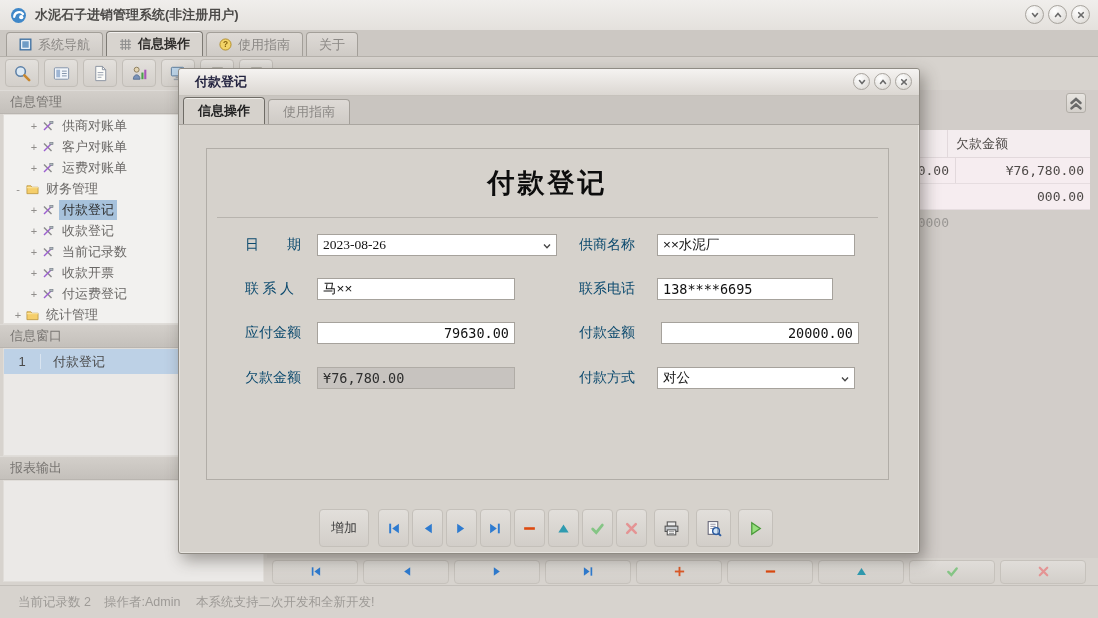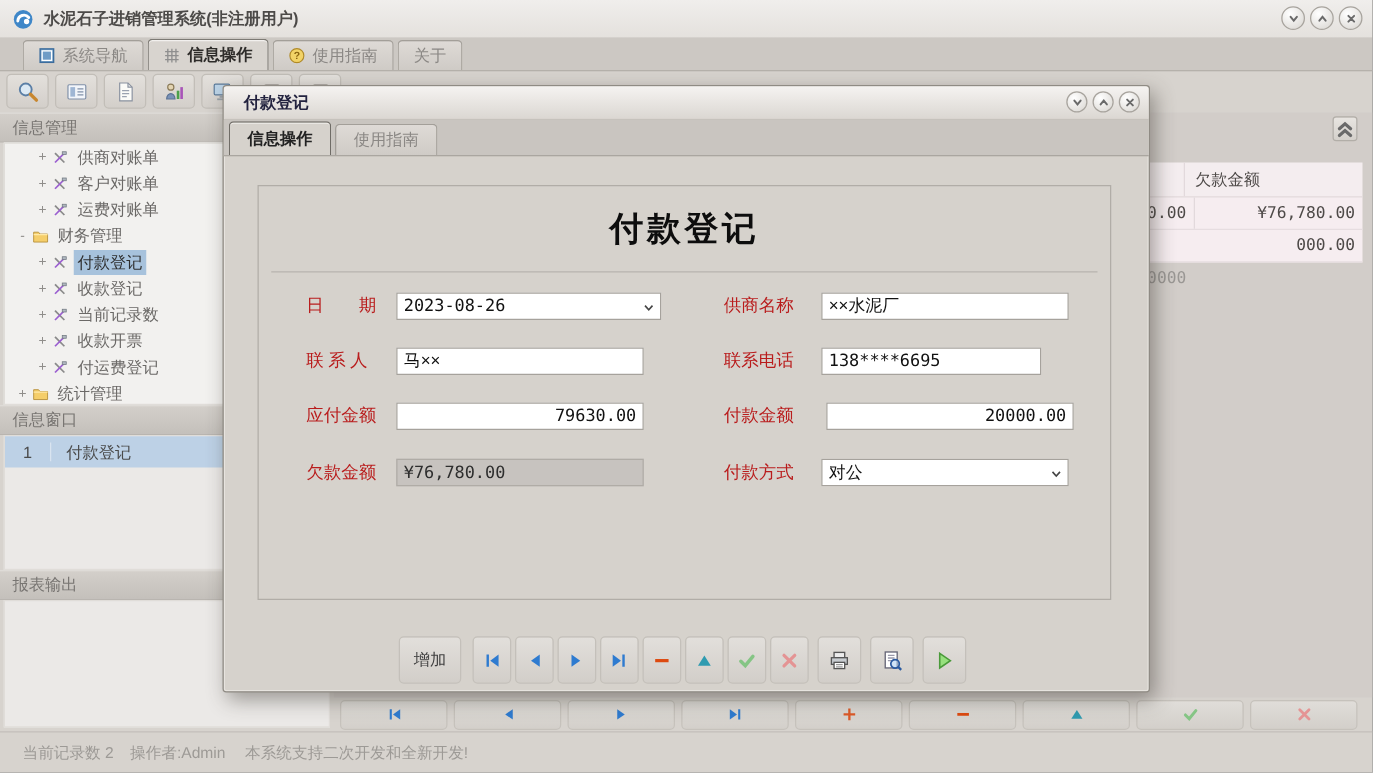--- a/index.html
+++ b/index.html
@@ -10,21 +10,21 @@
     background:linear-gradient(#f0eeec,#e4e1dd);display:flex;align-items:center;}
   .appicon{width:17px;height:17px;margin-left:10px;display:inline-flex;}
   .apptitle{margin-left:8px;font-size:13px;font-weight:bold;color:#4c4a48;}
   .winctrls{position:absolute;right:8px;top:5px;display:flex;gap:4px;}
   .circlebtn{width:19px;height:19px;border-radius:50%;border:1px solid #a8a49e;
     background:radial-gradient(circle at 35% 30%,#ffffff,#d8d5d0);
     display:flex;align-items:center;justify-content:center;padding:0;cursor:default;}
   .circlebtn svg{width:10px;height:10px;}
   
   .maintabs{position:absolute;left:0;top:30px;right:0;height:26px;
-    background:#ccc8c3;display:flex;align-items:flex-end;padding-left:18px;
+    background:#ccc8c3;display:flex;align-items:flex-end;padding-left:6px;
     border-bottom:1px solid #b5b1ab;}
   .mtab{height:23px;display:flex;align-items:center;gap:6px;padding:0 12px;
     border:1px solid #a39f99;border-bottom:none;border-radius:4px 4px 0 0;
     background:linear-gradient(#dedad6,#cfcbc6);margin-right:3px;
     font-size:13px;color:#8b8885;}
   .mtab.active{background:#d8d4cf;color:#2e2c2a;font-weight:bold;
     border-color:#7d7a74;box-shadow:inset 0 1px 0 #f2f0ee;height:24px;}
   .mtab .ticon{display:inline-flex;width:13px;height:13px;}
   
   .toolbar{position:absolute;left:0;top:56px;right:0;height:34px;display:flex;
@@ -98,21 +98,21 @@
     background:linear-gradient(#dedad6,#cfcbc6);margin-right:3px;}
   .dtab.active{background:#d6d2cc;color:#222;font-weight:bold;border-color:#6f6c66;
     height:26px;box-shadow:inset 0 1px 0 #f0eeea;}
   .dbody{position:relative;height:428px;}
   .fpanel{position:absolute;left:27px;top:23px;width:683px;height:332px;
     border:1px solid #b1ada7;box-sizing:border-box;}
   .fheading{margin-top:16px;text-align:center;font-family:"DejaVu Serif","Liberation Serif",serif;
     font-size:27px;font-weight:bold;color:#0d0d0d;letter-spacing:3px;}
   .fdivider{position:absolute;left:10px;right:10px;top:68px;border-top:1px solid #b8b4ae;}
   .frow{position:absolute;height:22px;}
-  .flabel{position:absolute;font-size:14px;color:#b91c1c;white-space:pre;top:2px;
+  .flabel{position:absolute;font-size:14px;color:#0c4a6e;white-space:pre;top:2px;
     font-family:"Liberation Serif","DejaVu Serif",serif;}
   .ffield{position:absolute;height:22px;background:#ffffff;border:1px solid #a6a29c;
     box-sizing:border-box;font-size:13.5px;display:flex;align-items:center;
     padding:0 5px;color:#111;}
   .ffield.mono{font-family:"DejaVu Sans Mono",monospace;}
   .ffield.num{justify-content:flex-end;font-family:"DejaVu Sans Mono",monospace;}
   .ffield.disabled{background:#c7c3bf;border-color:#b0aca6;color:#2e2e2e;}
   .ffield .chev{position:absolute;right:4px;top:6px;width:10px;height:10px;display:inline-flex;}
   .dtoolbar{position:absolute;left:140px;top:384px;display:flex;gap:3px;align-items:center;}
   .dtbtn{height:38px;border:1px solid #c4c0ba;border-radius:4px;
@@ -484,21 +484,21 @@
         <span>使用指南</span>
       </div>
     </div>
     <div class="dbody">
       <div class="fpanel">
         <div class="fheading">付款登记</div>
         <div class="fdivider"></div>
 
         <div class="frow" style="top:85px;left:0;right:0;">
           <span class="flabel" style="left:38px">日　　期</span>
-          <div class="ffield mono" style="left:110px;width:212px;">
+          <div class="ffield mono" style="left:110px;width:240px;font-family:Liberation Serif, serif;">
             <span>2023-08-26</span>
             <span class="chev">
                 <svg viewBox="0 0 10 10">
                   <path d="M2 3.5 5 6.8 8 3.5" fill="none" stroke="#444" stroke-width="1.3"></path>
                 </svg>
               </span>
           </div>
           <span class="flabel" style="left:372px">供商名称</span>
           <div class="ffield" style="left:450px;width:198px;">
             <span>××水泥厂</span>

